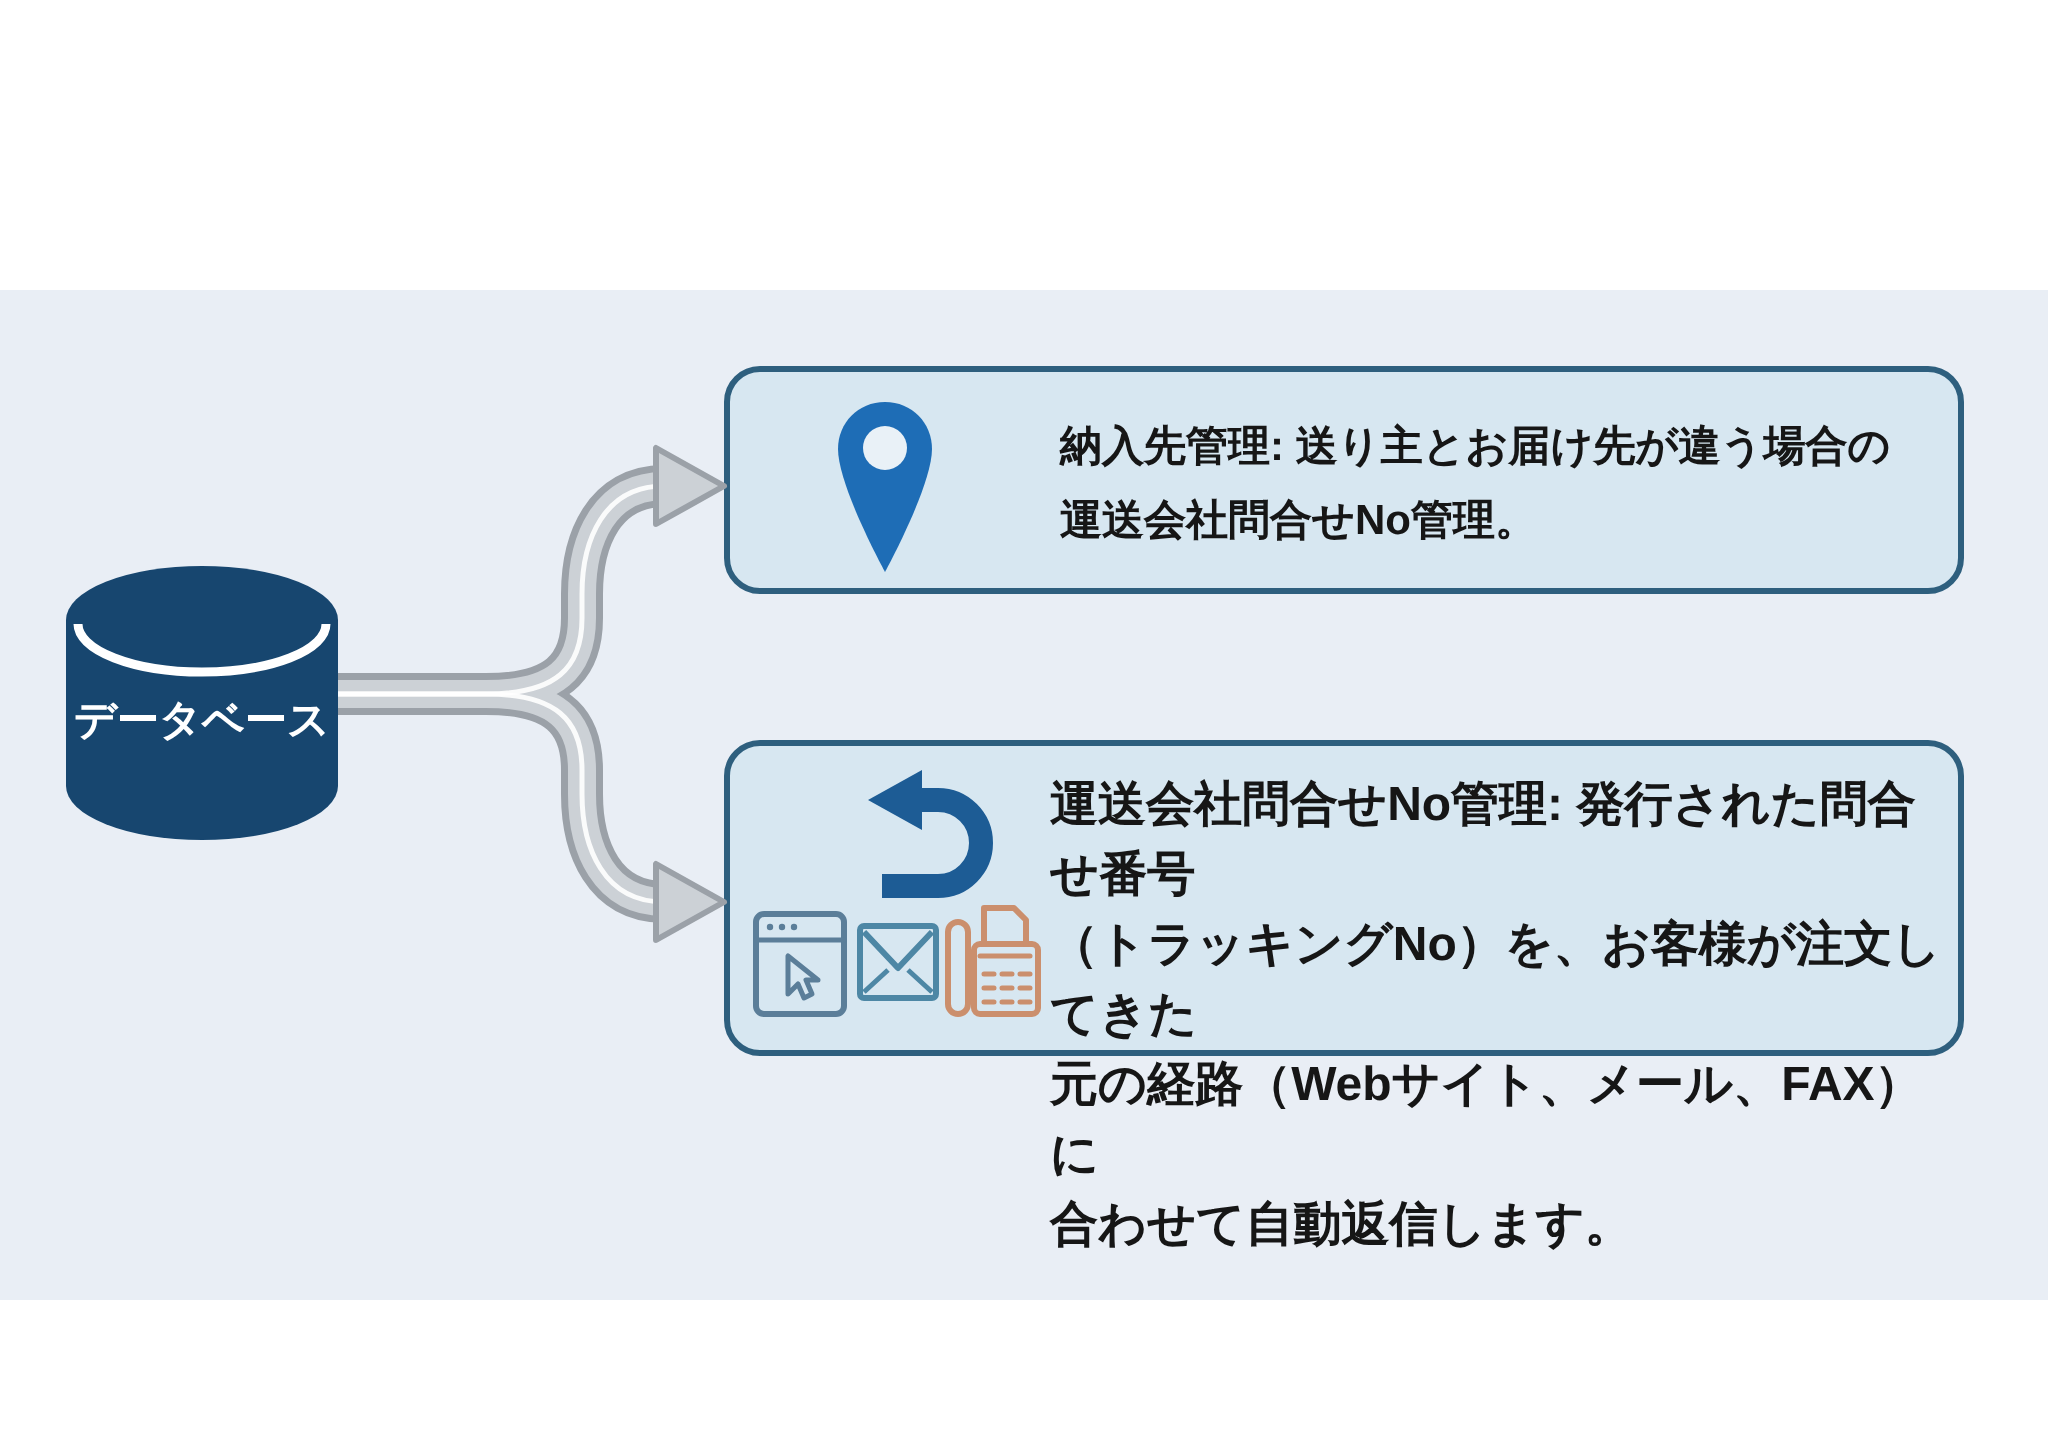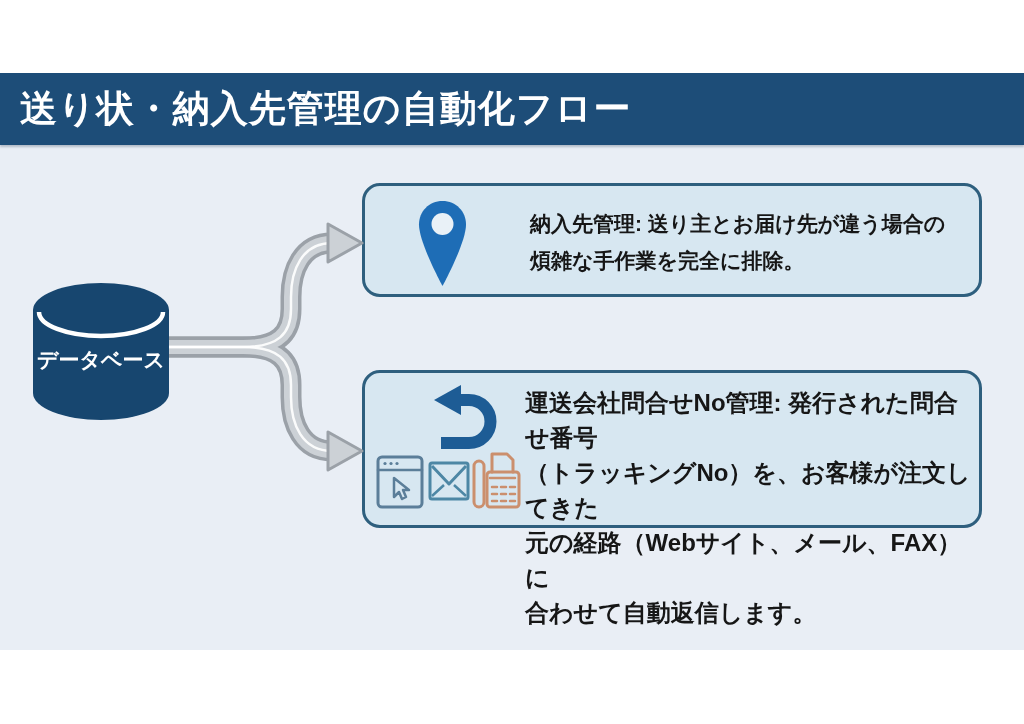--- a/index.html
+++ b/index.html
@@ -25,27 +25,24 @@
 
   svg.overlay{position:absolute;left:0;top:0;pointer-events:none;}
 </style>
 </head>
 <body>
 
 <div class="stage">
 
   <div class="slide-bg"></div>
 
-  <div class="title-bar">
-    <h1>送り状・納入先管理の自動化フロー</h1>
-  </div>
 
   <div class="flow-box" id="box-delivery">
     <div class="box-text">納入先管理: 送り主とお届け先が違う場合の
-煩雑な手作業を完全に排除。</div>
+運送会社問合せNo管理。</div>
   </div>
 
   <div class="flow-box" id="box-tracking">
     <div class="box-text">運送会社問合せNo管理: 発行された問合せ番号
 （トラッキングNo）を、お客様が注文してきた
 元の経路（Webサイト、メール、FAX）に
 合わせて自動返信します。</div>
   </div>
 
   <svg class="overlay" width="1024" height="724" viewBox="0 0 1024 724">

